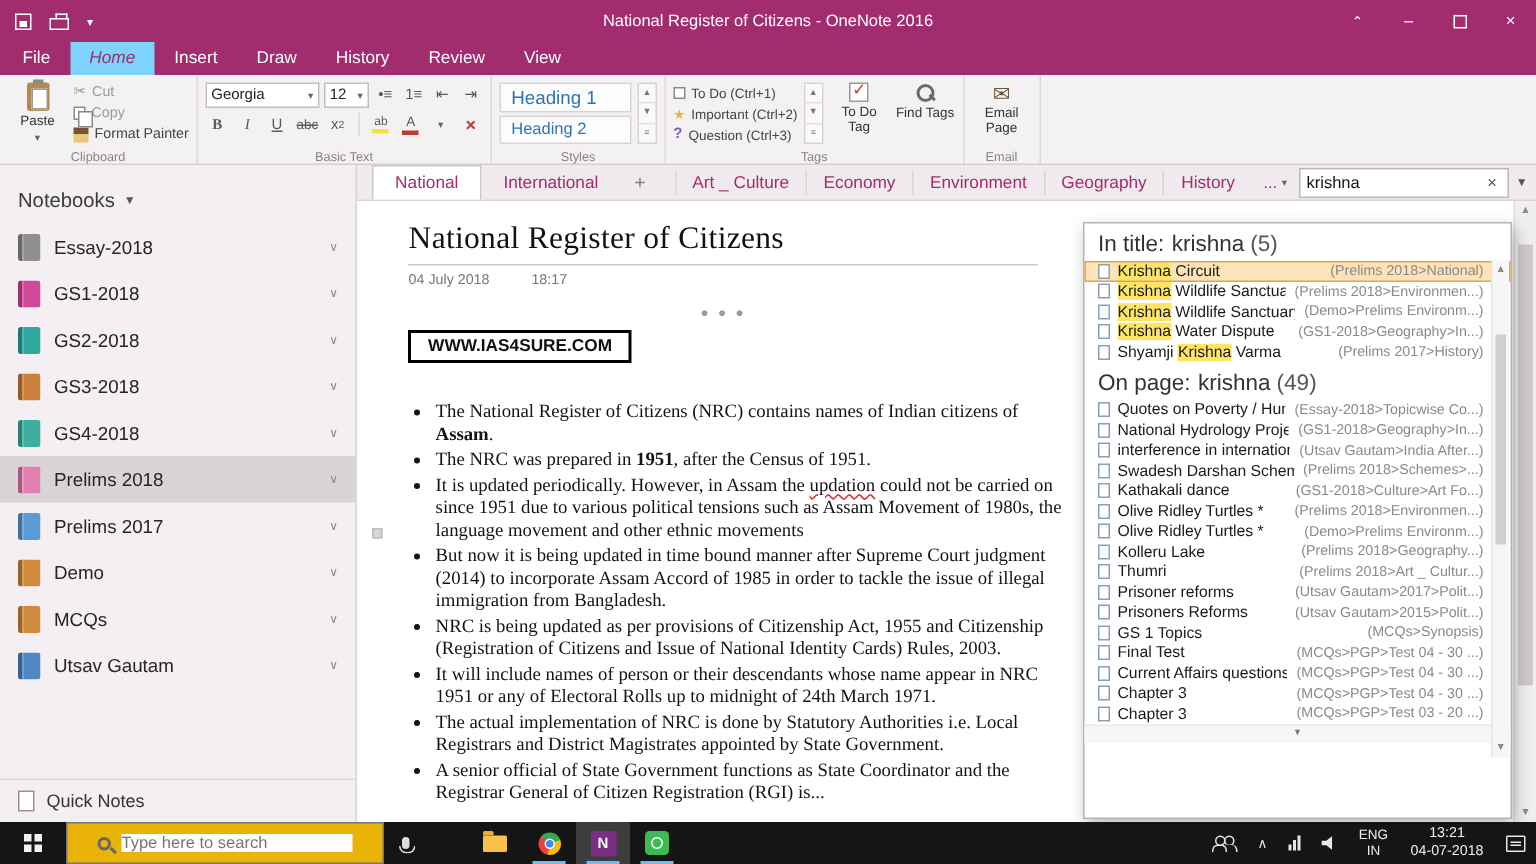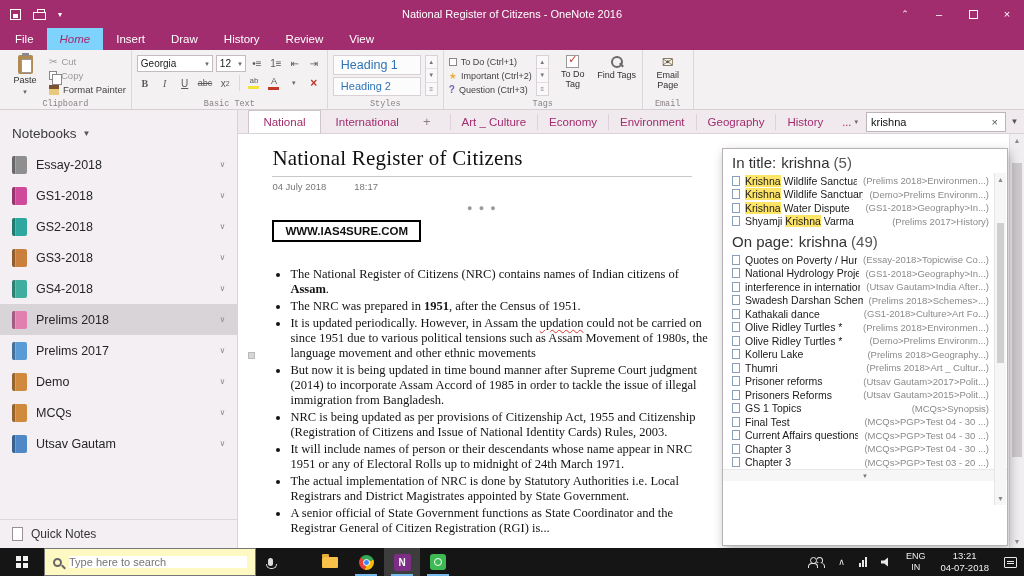--- a/index.html
+++ b/index.html
@@ -22,21 +22,21 @@
   .wc-ribbon span { font-size:9px; }
 
   
   .ribbon-tabs { height:22px; background:#A12C6E; display:flex; align-items:stretch; padding-left:2px; }
   .rtab { display:flex; align-items:center; padding:0 13px; font-size:11.5px; color:#fff; cursor:default; }
   .rtab.active { background:#7dd3fc; color:#A12C6E;font-style:italic; }
 
   
   .ribbon { height:60px; background:#f4f1f3; border-bottom:1px solid #d5cfd3; display:flex; }
   .rgroup { position:relative; border-right:1px solid #ddd6da; padding:3px 5px 13px 5px; display:flex; gap:4px; }
-  .group-label { position:absolute; bottom:0; left:0; right:0; text-align:center; font-size:8.5px; color:#8a8288;font-family:Liberation Mono, monospace; }
+  .group-label { position:absolute; bottom:0; left:0; right:0; text-align:center; font-size:8.5px; color:#8a8288; }
   .big-btn { width:40px; display:flex; flex-direction:column; align-items:center; justify-content:flex-start; gap:2px; padding-top:2px; }
   .bb-label { font-size:9px; color:#333; text-align:center; line-height:1.1; }
   .mini-caret { font-size:7px; color:#666; }
   .small-col { display:flex; flex-direction:column; justify-content:flex-start; gap:3px; padding-top:3px; }
   .small-btn { display:flex; align-items:center; gap:4px; font-size:9.5px; color:#444; }
   .small-btn.disabled { color:#9a9a9a; }
   .icon-paste { width:15px; height:19px; background:#b08a52; border-radius:2px; position:relative; }
   .icon-paste::before { content:""; position:absolute; left:4px; top:-2px; width:7px; height:3px; background:#8a8a8a; }
   .icon-paste::after { content:""; position:absolute; left:3px; top:4px; width:9px; height:12px; background:#fff; border:1px solid #999; }
   .ic-cut { font-size:10px; }
@@ -147,21 +147,21 @@
   .pin-icon::after { content:""; position:absolute; left:1px; top:6px; width:7px; height:1px; background:#777; box-shadow:3px 2px 0 -1px #777; }
   .sp-scrolldown { height:12px; border-top:1px solid #e8e8e8; background:#f6f6f6; display:flex; align-items:center; justify-content:center; font-size:6px; color:#777; }
   .sp-scrollbar { position:absolute; right:1px; top:24px; bottom:40px; width:12px; background:#f6f6f6; border-left:1px solid #e6e6e6; display:flex; flex-direction:column; align-items:center; }
   .sp-scrollbar .sb-thumb { left:2px; right:2px; top:12%; height:46%; background:#cfcfcf; }
 
   
   .taskbar { position:absolute; left:0; bottom:0; width:1024px; height:28px; background:#151515; display:flex; align-items:stretch; color:#eee; z-index:60; }
   .tb-start { width:44px; display:flex; align-items:center; justify-content:center; }
   .winlogo { width:12px; height:12px; display:grid; grid-template-columns:1fr 1fr; grid-template-rows:1fr 1fr; gap:1.5px; }
   .winlogo span { background:#f2f2f2; }
-  .tb-searchbox { width:212px; background:#fef9c3; border:1px solid #777; display:flex; align-items:center; gap:7px; padding:0 8px; }
+  .tb-searchbox { width:212px; background:#eab308; border:1px solid #777; display:flex; align-items:center; gap:7px; padding:0 20px; }
   .mag-icon { width:9px; height:9px; border:2px solid #666; border-radius:50%; position:relative; flex:none; }
   .mag-icon::after { content:""; position:absolute; left:6px; top:6px; width:5px; height:2px; background:#666; transform:rotate(45deg); }
   .tb-searchbox input { border:none; outline:none; flex:1; font-size:11px; color:#444; font-family:inherit; min-width:0; }
   .tb-mic { width:28px; display:flex; align-items:center; justify-content:center; }
   .mic-icon { width:5px; height:8px; background:#ddd; border-radius:3px; position:relative; }
   .mic-icon::after { content:""; position:absolute; left:-2px; bottom:-3px; width:9px; height:4px; border:1px solid #ddd; border-top:none; border-radius:0 0 5px 5px; }
   .tb-apps { display:flex; margin-left:28px; }
   .tb-app { width:36px; display:flex; align-items:center; justify-content:center; position:relative; }
   .tb-app.running::after { content:""; position:absolute; bottom:0; left:7px; right:7px; height:2px; background:#76b9ed; }
   .tb-app.active-app { background:#3d3d3d; }
@@ -472,20 +472,25 @@
         <div class="sb-arrow">▼</div>
       </div>
     </div>
   </div>
 
   <div class="search-panel">
     <div class="sp-section-h">
       <span>In title:</span><span class="q">krishna</span><span class="c">(5)</span>
     </div>
     <div class="sp-list" id="intitle-list">
+        <div class="sp-row selected">
+          <span class="sp-doc"></span>
+          <span class="sp-title"><span class="hl">Krishna</span> Circuit</span>
+          <span class="sp-loc">(Prelims 2018&gt;National)</span>
+        </div>
         <div class="sp-row">
           <span class="sp-doc"></span>
           <span class="sp-title"><span class="hl">Krishna</span> Wildlife Sanctuary *</span>
           <span class="sp-loc">(Prelims 2018&gt;Environmen...)</span>
         </div>
         <div class="sp-row">
           <span class="sp-doc"></span>
           <span class="sp-title"><span class="hl">Krishna</span> Wildlife Sanctuary *</span>
           <span class="sp-loc">(Demo&gt;Prelims Environm...)</span>
         </div>

